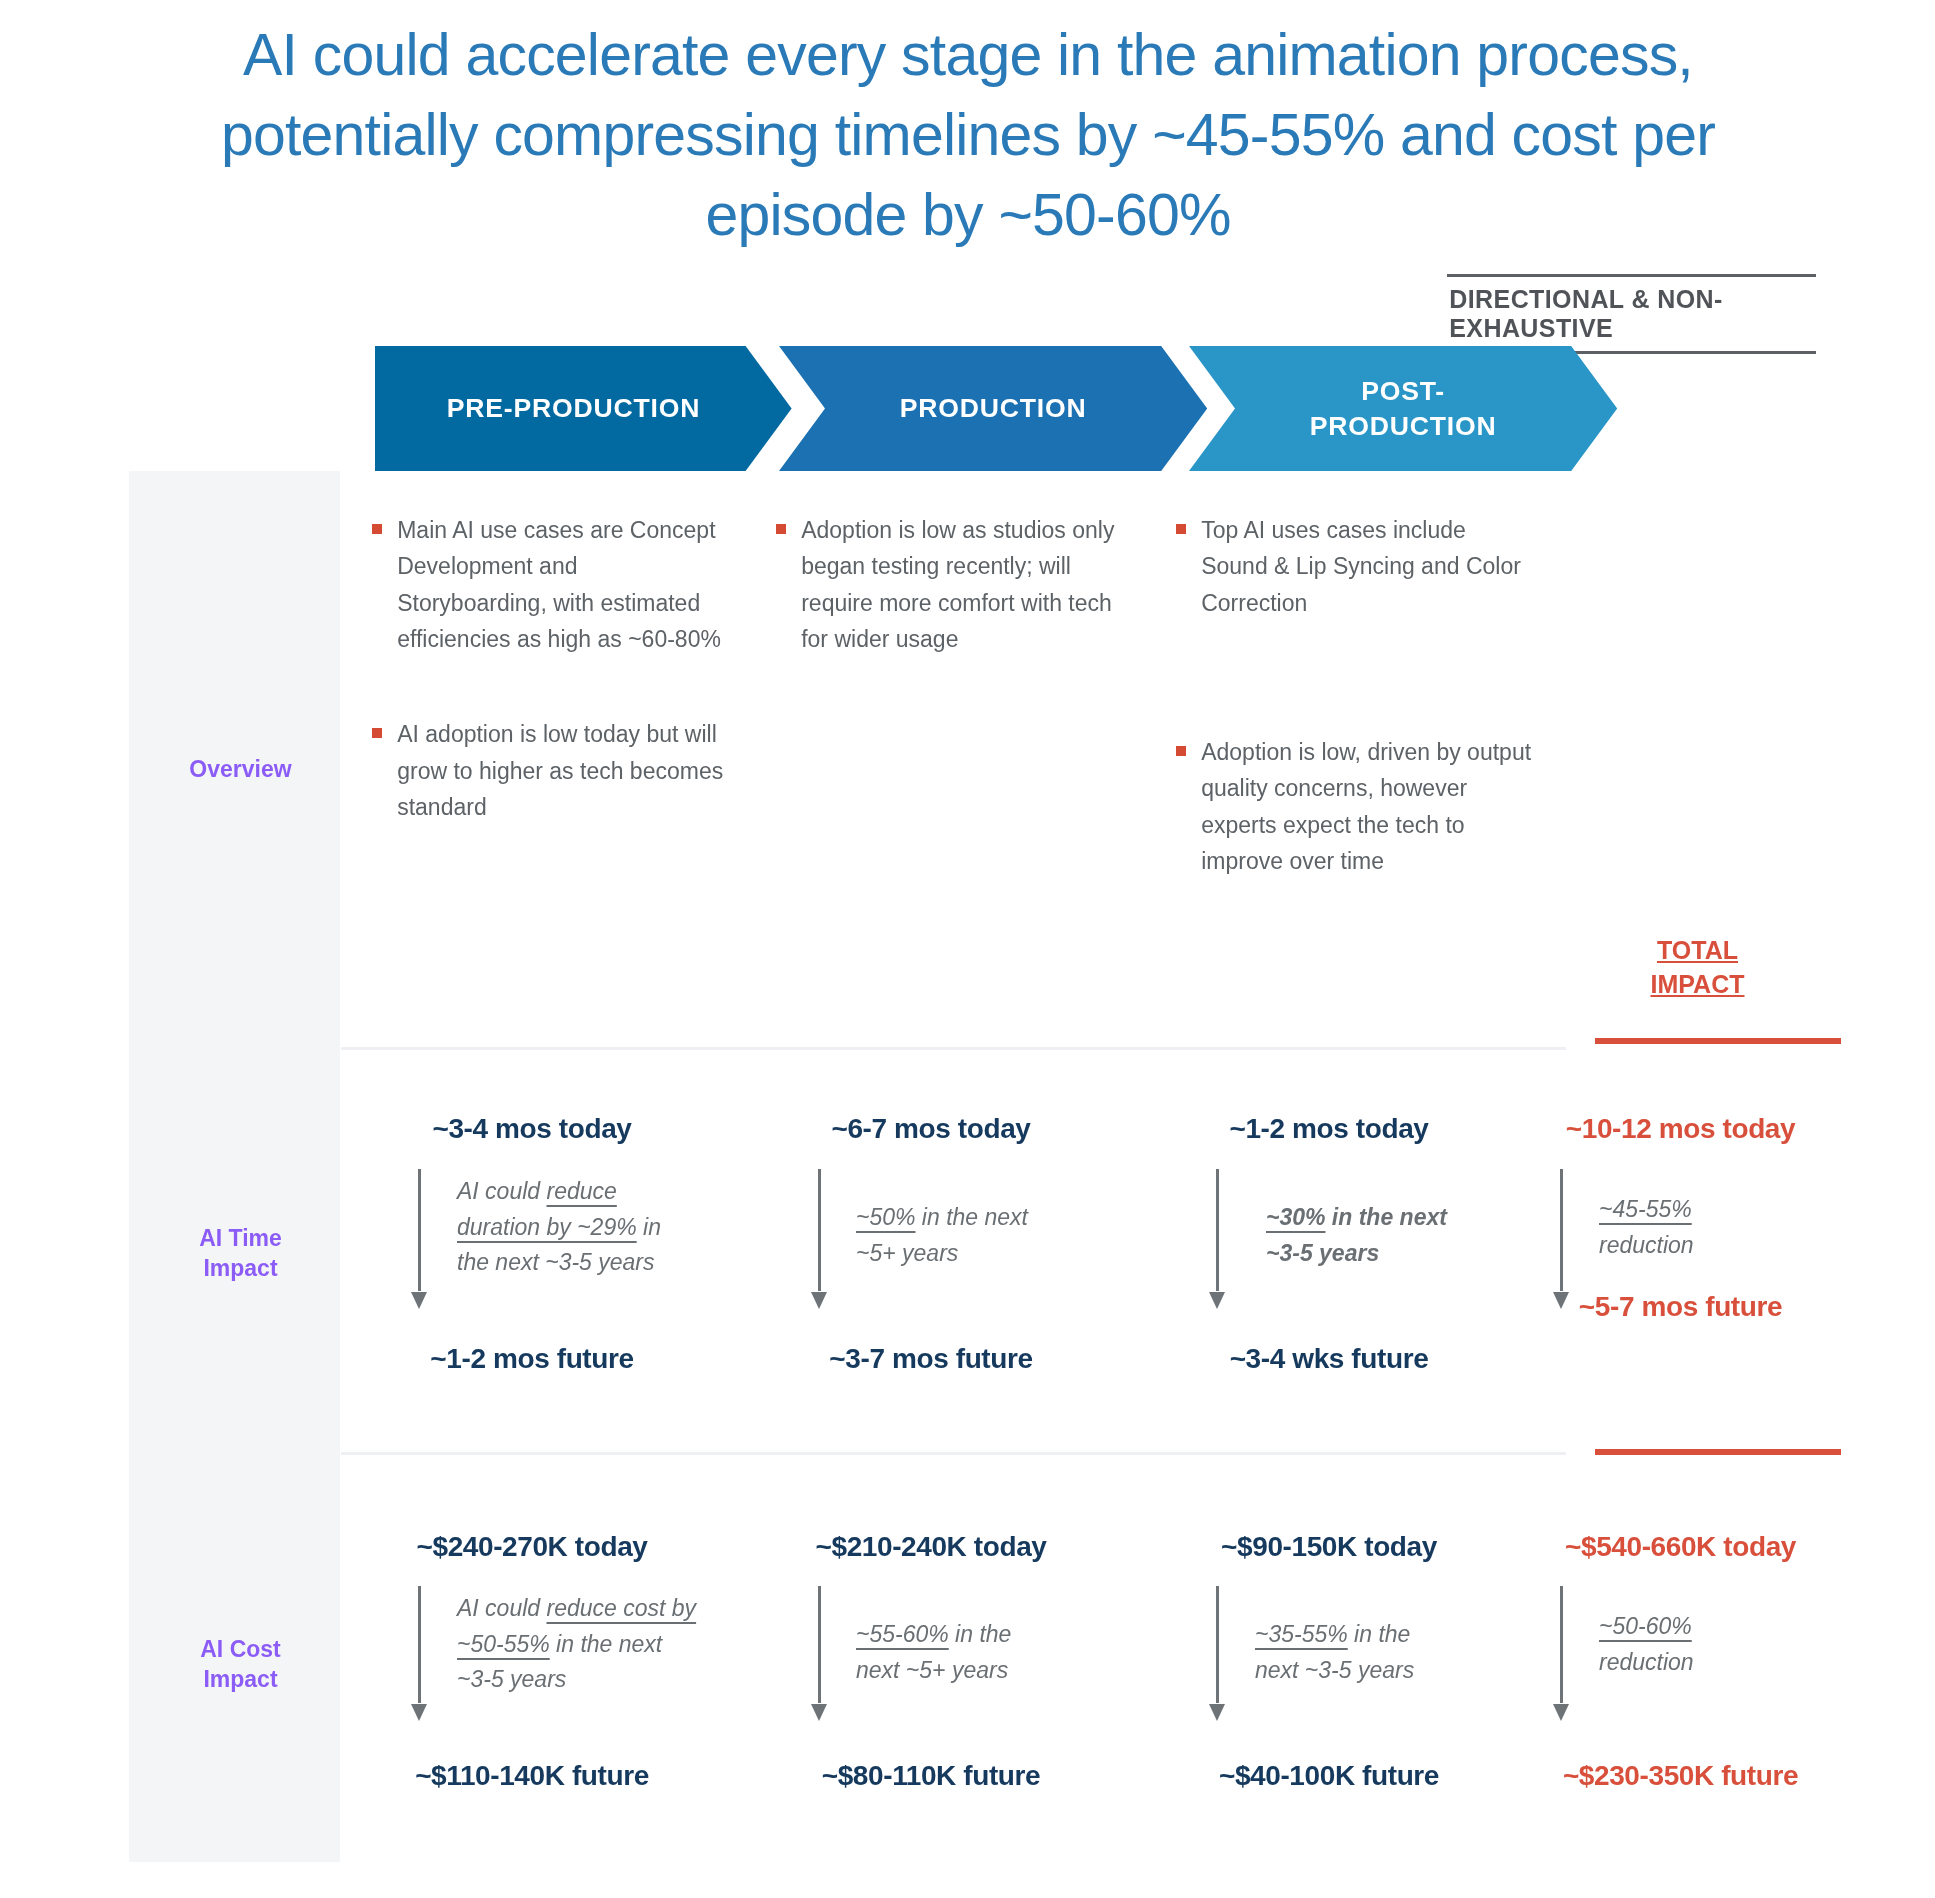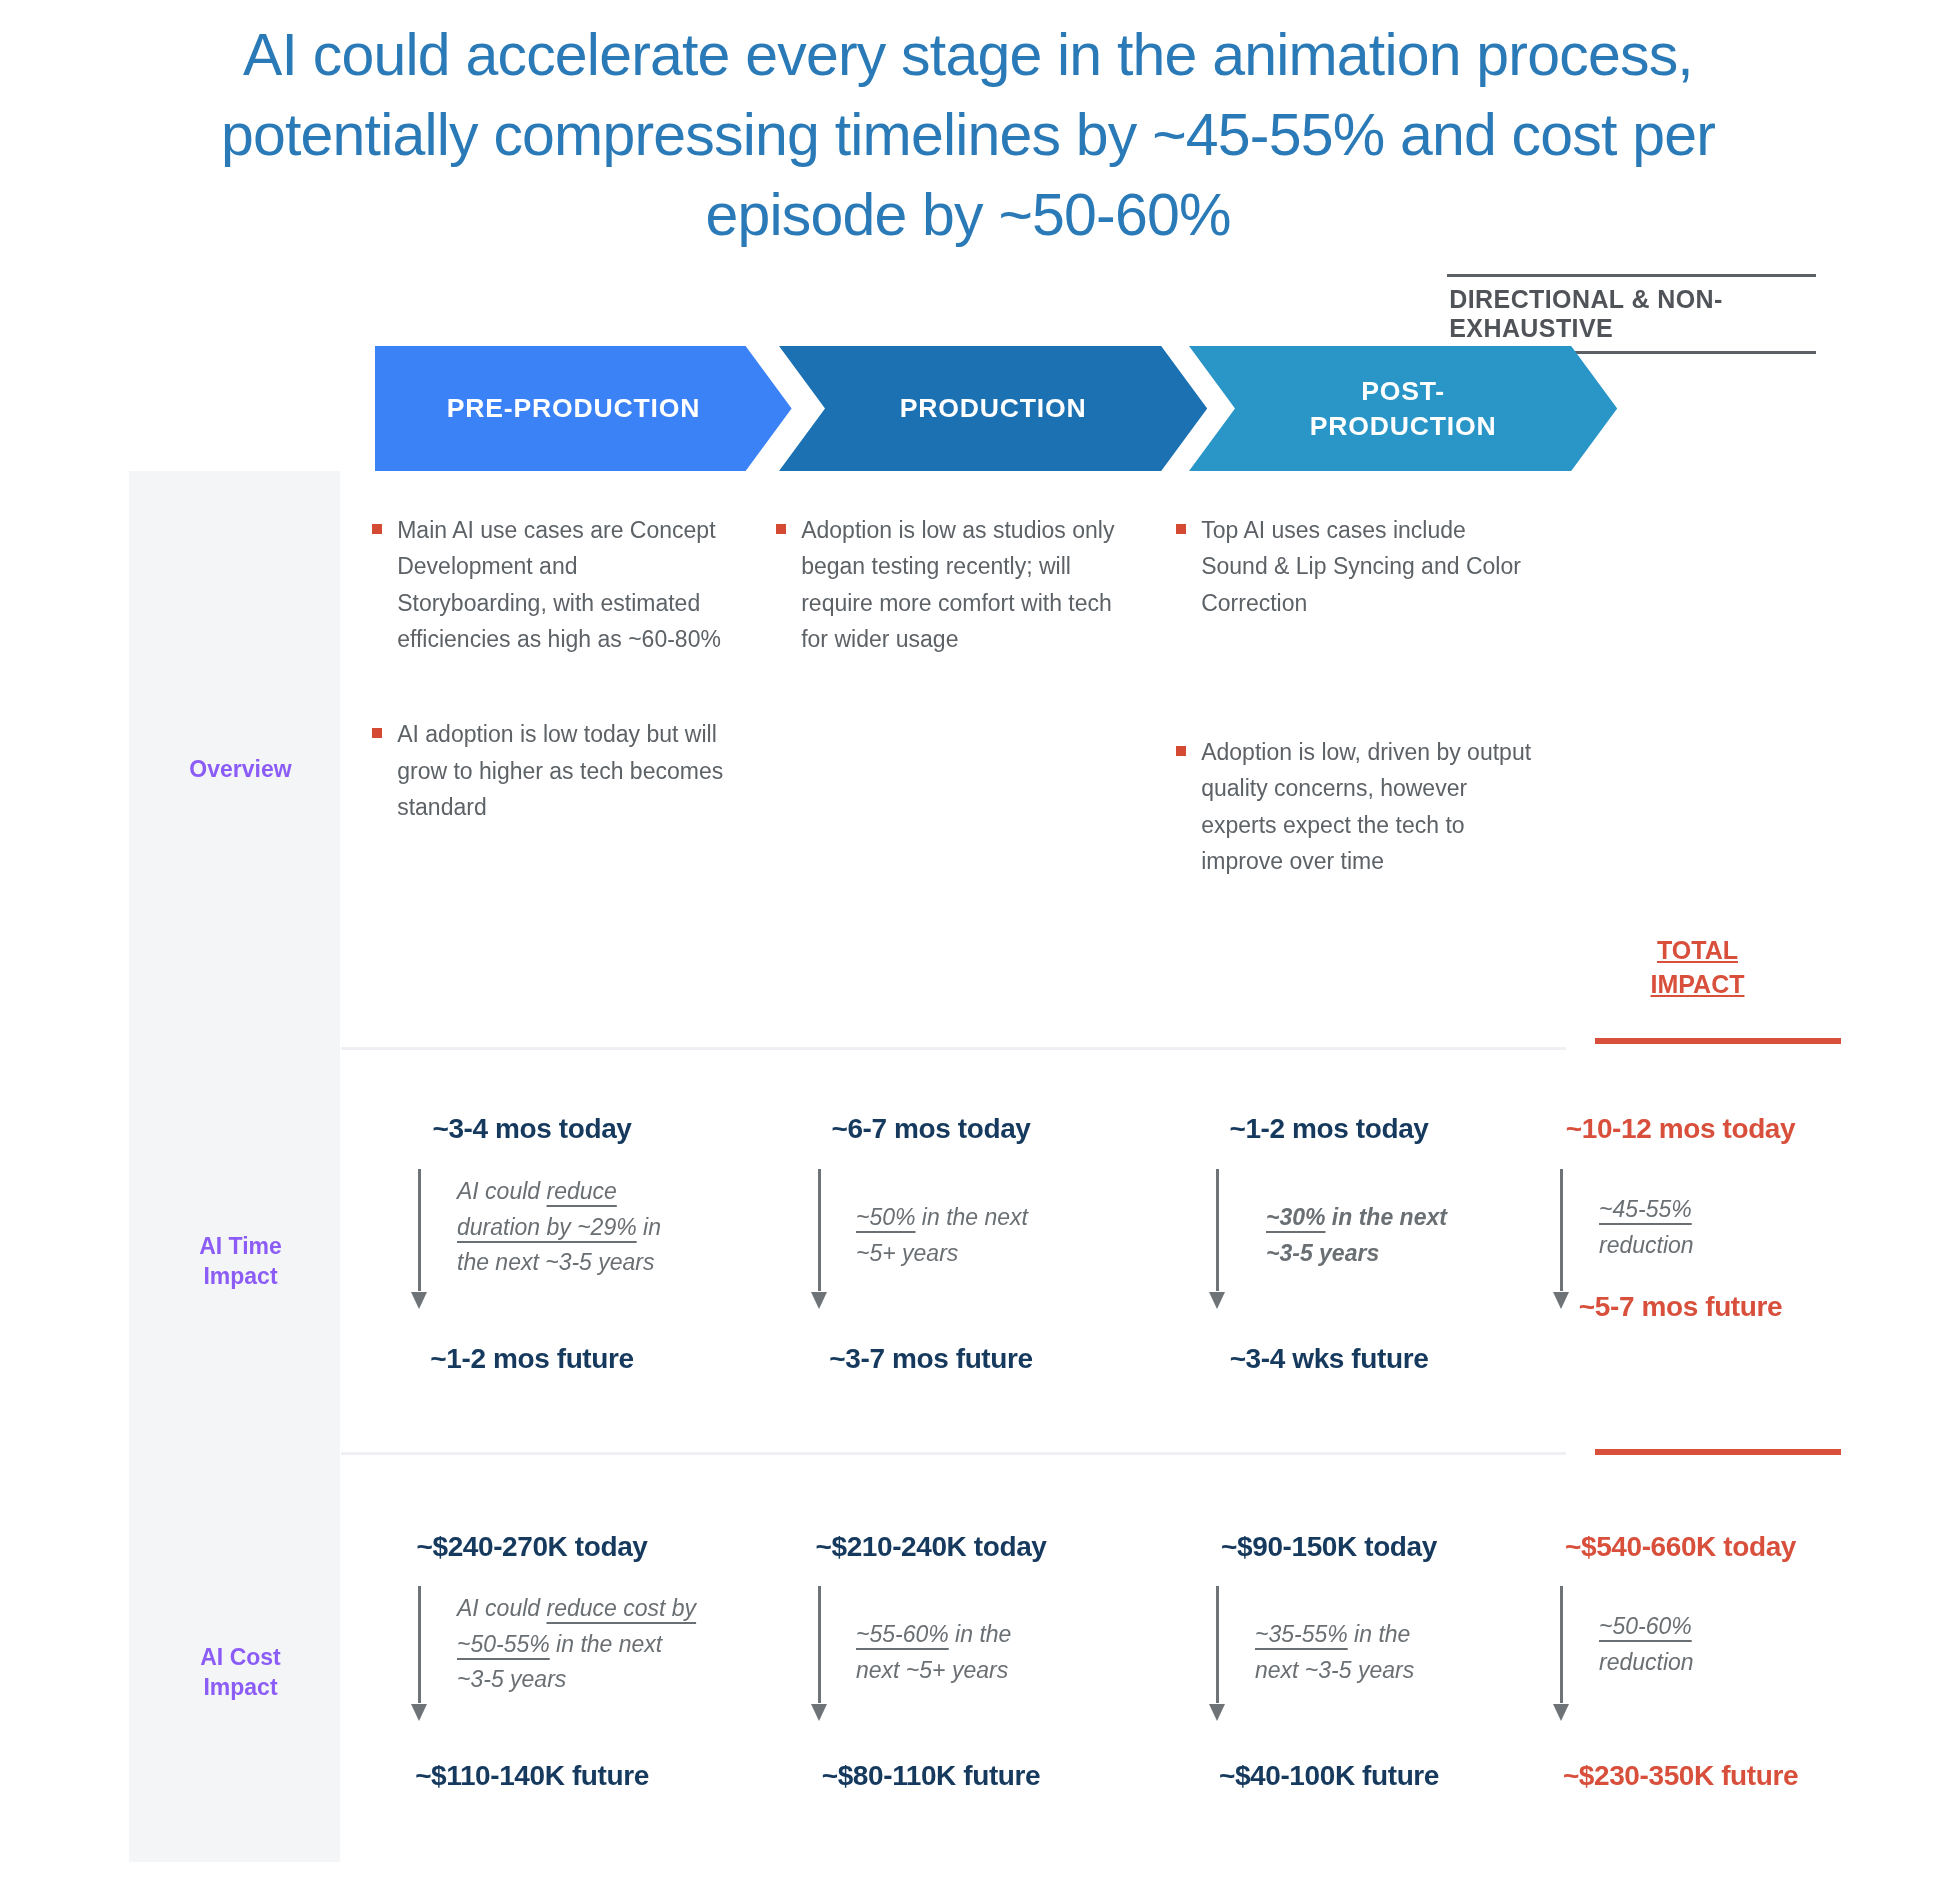--- a/index.html
+++ b/index.html
@@ -22,21 +22,21 @@
          align-items:center;justify-content:center;color:#ffffff;font-weight:700;
          font-size:26.6px;letter-spacing:0.8px;text-align:center;line-height:1.3;}
   .stage .stage-line{display:block;}
   .flat{clip-path:polygon(0 0,calc(100% - 46px) 0,100% 50%,calc(100% - 46px) 100%,0 100%);}
   .notch{clip-path:polygon(0 0,calc(100% - 46px) 0,100% 50%,calc(100% - 46px) 100%,0 100%,46px 50%);}
 
   
   .sidebar{position:absolute;left:129px;top:471px;width:211px;height:1391px;background:#f4f5f7;}
   .row-label{position:absolute;left:135px;width:211px;text-align:center;font-weight:700;
              font-size:23px;color:#8b5cf6;line-height:1.3;}
-  .row-label .wrapbox{display:block;width:129px;margin:12px auto;}
+  .row-label .wrapbox{display:block;width:129px;margin:4px auto;}
 
   
   .ov-col{position:absolute;top:512px;}
   .bullet{display:flex;}
   .bullet .sq{flex:none;width:10.2px;height:10.2px;background:#d54a32;margin:11.7px 15px 0 0;}
   .bullet .txt{font-size:23px;line-height:1.58;color:#5d6267;}
 
   
   .total-header{position:absolute;left:1580px;width:235px;top:934px;color:#d8503c;
                 font-weight:700;font-size:25px;line-height:1.34;text-align:center;text-decoration:underline;}
@@ -65,21 +65,21 @@
 <div class="slide">
 
   <div class="title">
     <span>AI could accelerate every stage in the animation process,</span>
     <span>potentially compressing timelines by ~45-55% and cost per</span>
     <span>episode by ~50-60%</span>
   </div>
 
   <div class="tag">DIRECTIONAL &amp; NON-EXHAUSTIVE</div>
 
-  <div class="stage flat" style="left:375px;width:397px;background:#3b82f6;padding-right:19.6px;">
+  <div class="stage flat" style="left:375px;width:397px;background:#0369a1;padding-right:19.6px;">
     <span class="stage-line">PRE-PRODUCTION</span>
     <span class="stage-line"></span>
   </div>
   <div class="stage notch" style="left:779px;width:397px;background:#1b71b2;padding-left:15.6px;padding-right:15.6px;">
     <span class="stage-line">PRODUCTION</span>
     <span class="stage-line"></span>
   </div>
   <div class="stage notch" style="left:1189px;width:397px;background:#2996c7;padding-left:15.6px;padding-right:15.6px;">
     <span class="stage-line">POST-</span>
     <span class="stage-line">PRODUCTION</span>

